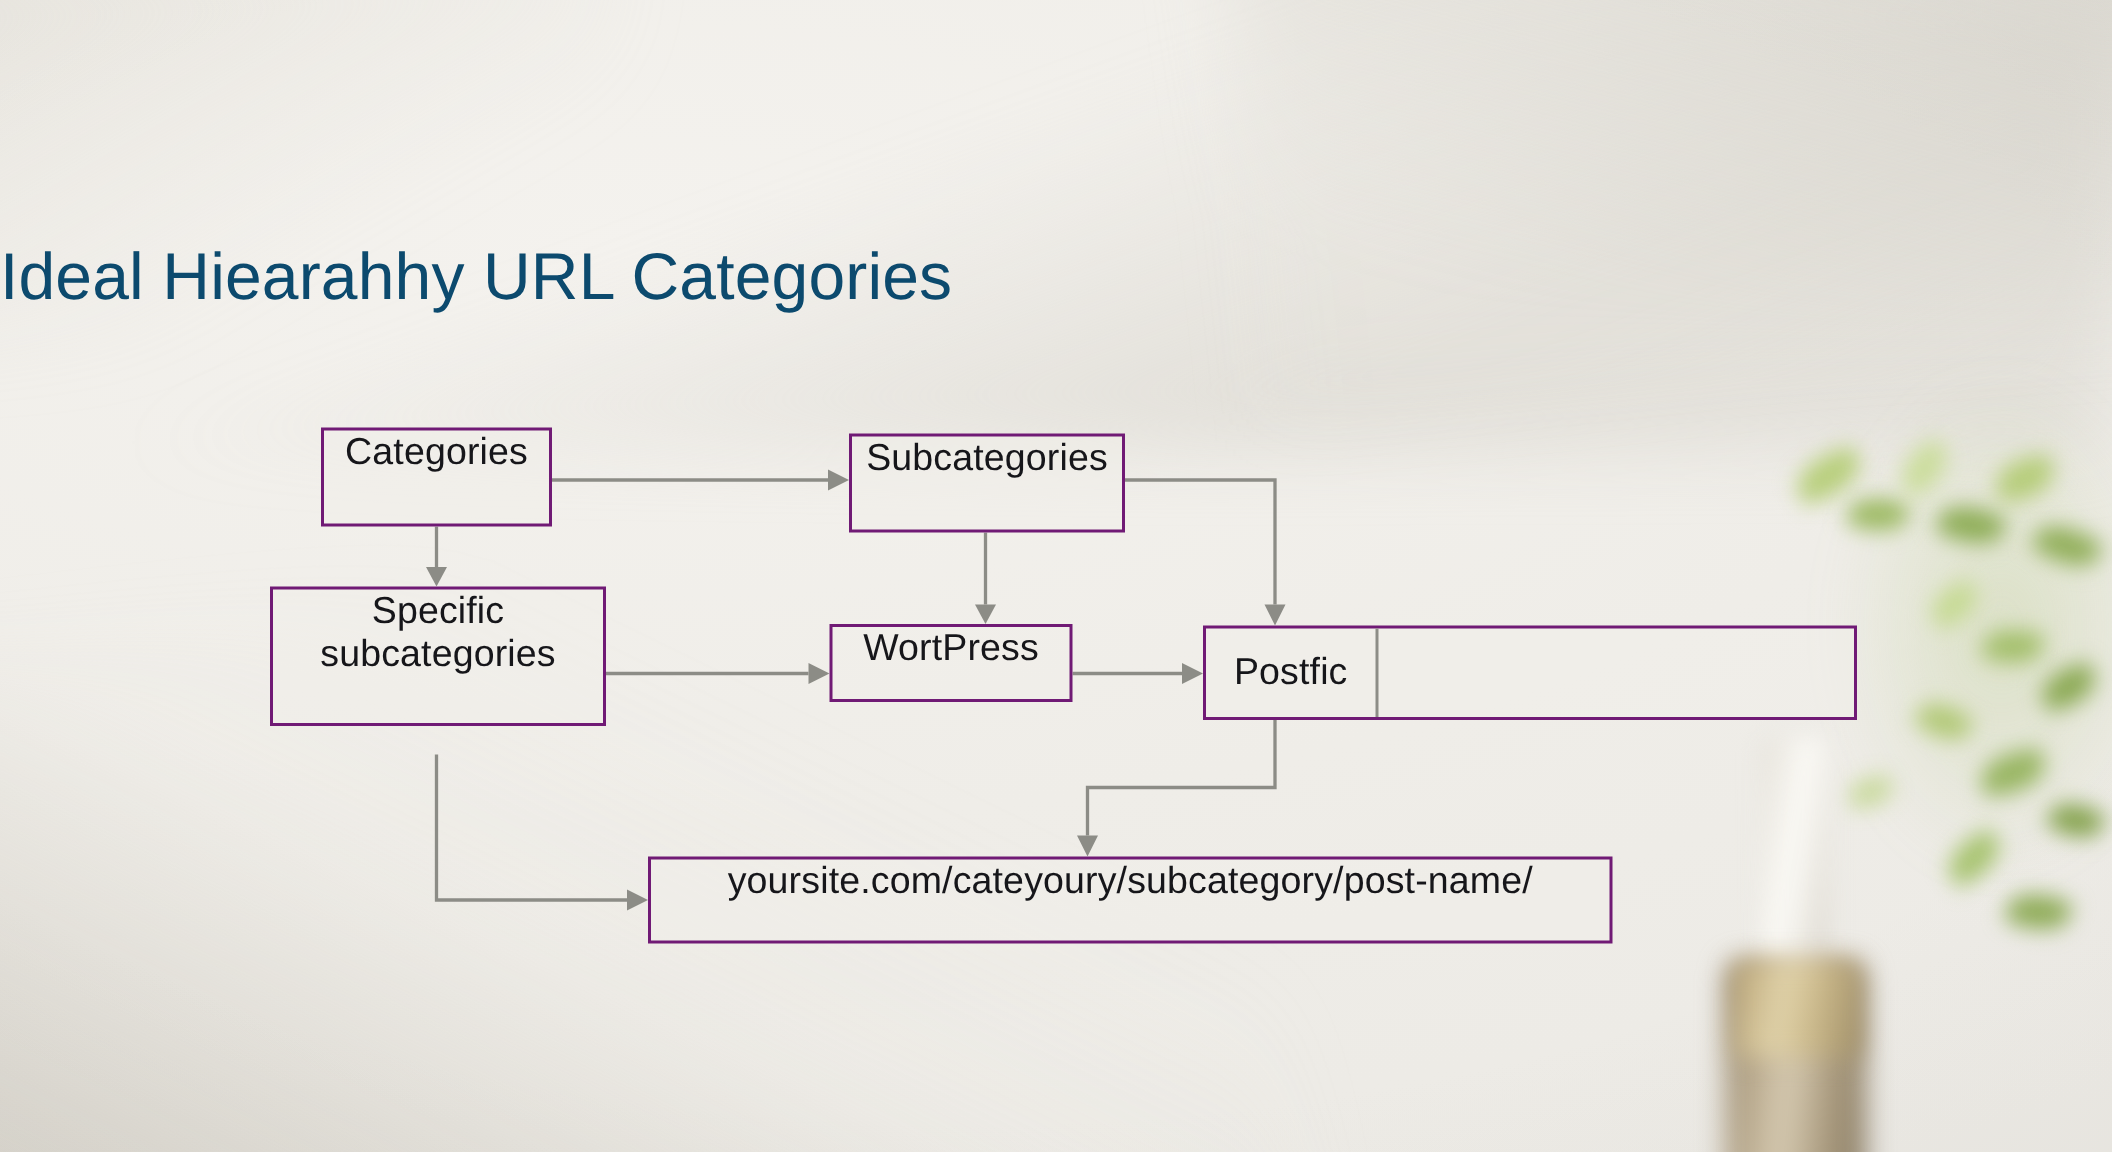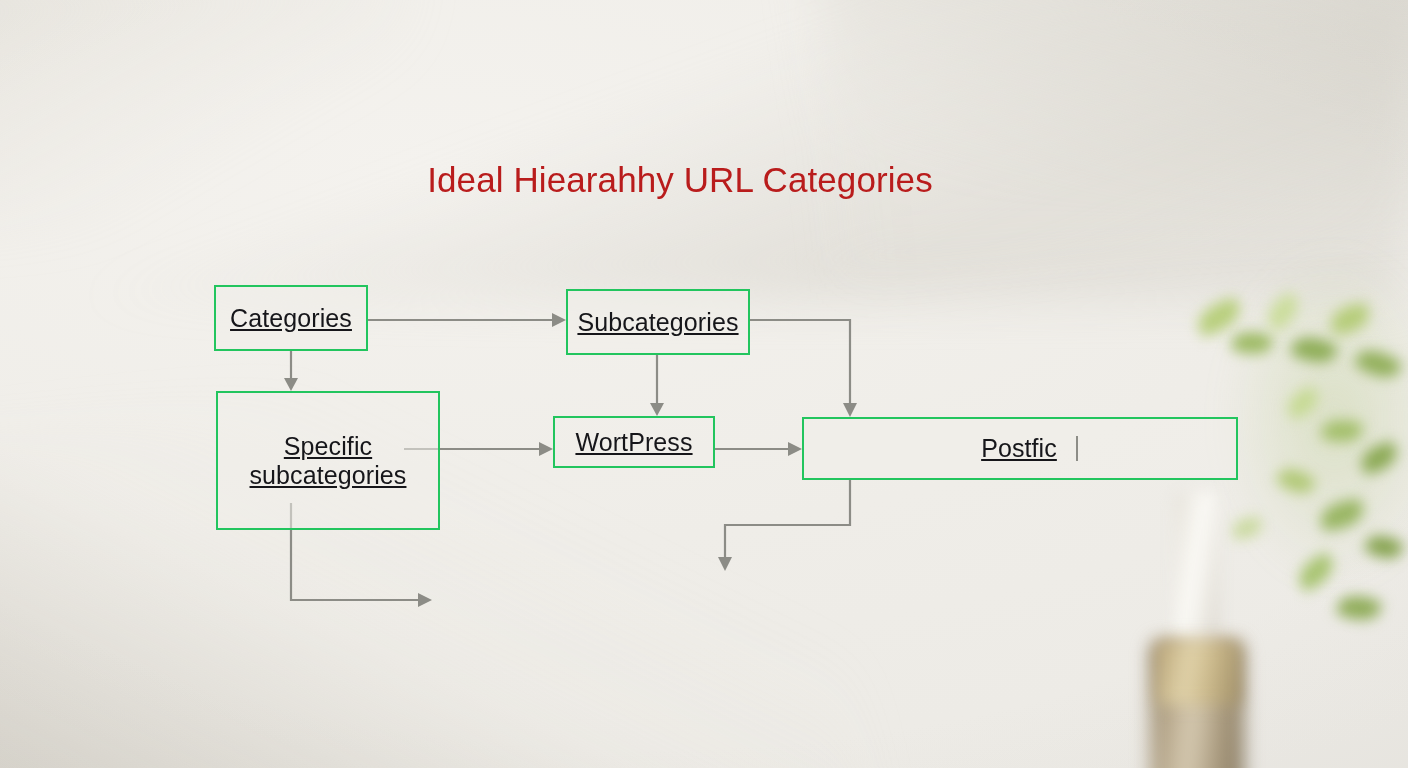--- a/index.html
+++ b/index.html
@@ -95,44 +95,42 @@
     inset: 0;
     background: radial-gradient(105% 95% at 46% 45%, rgba(255,255,255,0) 55%, rgba(180,176,166,0.18) 100%);
     pointer-events: none;
   }
 
   
   .diagram-title {
     position: absolute;
     left: 0; top: 160px;
     width: 1360px;
-    text-align: center;
-    font-size: 35px;
+    font-size: 44px;
     letter-spacing: 0.1px;
-    color: #b91c1c;
+    color: #0c4a6e;
     white-space: nowrap;
   }
 
   .node {
     position: absolute;
     box-sizing: border-box;
-    border: 2px solid #22c55e;
+    border: 2px solid #701a75;
     background: rgba(241,239,234,0.55);
     color: #16161a;
     display: flex;
-    align-items: center;
+    align-items: flex-start;
     justify-content: center;
     text-align: center;
     font-size: 25px;
     line-height: 1.16;
     letter-spacing: 0.1px;
-    text-decoration: underline;
   }
   .node.compound {
-    padding: 17px;
+    padding: 0;
     justify-content: flex-start;
     flex-direction: column;
   }
   .cell {
     box-sizing: border-box;
     height: 100%;
     display: flex;
     align-items: center;
     justify-content: center;
     font-size: 25px;
@@ -232,31 +230,34 @@
   </svg>
 
   <div class="node" style="left:214px;top:285px;width:154px;height:66px;">
     <span>Categories</span>
   </div>
 
   <div class="node" style="left:566px;top:289px;width:184px;height:66px;">
     <span>Subcategories</span>
   </div>
 
-  <div class="node" style="left:180px;top:391px;width:224px;height:139px;margin-left:36px;">
+  <div class="node" style="left:180px;top:391px;width:224px;height:93px;">
     <span>
       <span>Specific</span><br>
       <span>subcategories</span>
     </span>
   </div>
 
   <div class="node" style="left:553px;top:416px;width:162px;height:52px;">
     <span>WortPress</span>
   </div>
 
   <div class="node compound" style="left:802px;top:417px;width:436px;height:63px;">
     <div class="cell left">
       <span>Postfic</span>
     </div>
   </div>
 
+  <div class="node" style="left:432px;top:571px;width:643px;height:58px;">
+    <span>yoursite.com/cateyoury/subcategory/post-name/</span>
+  </div>
 
 </div>
 
 </body></html>

